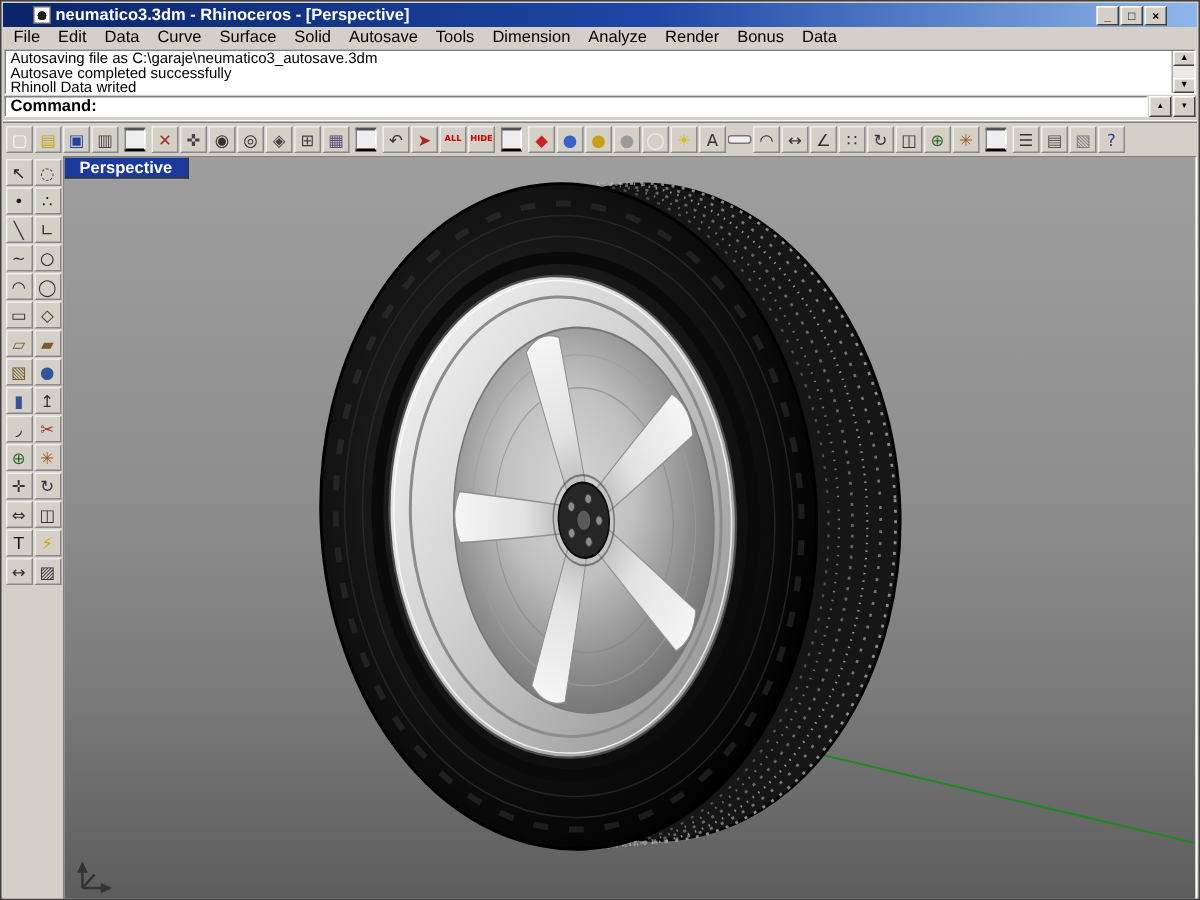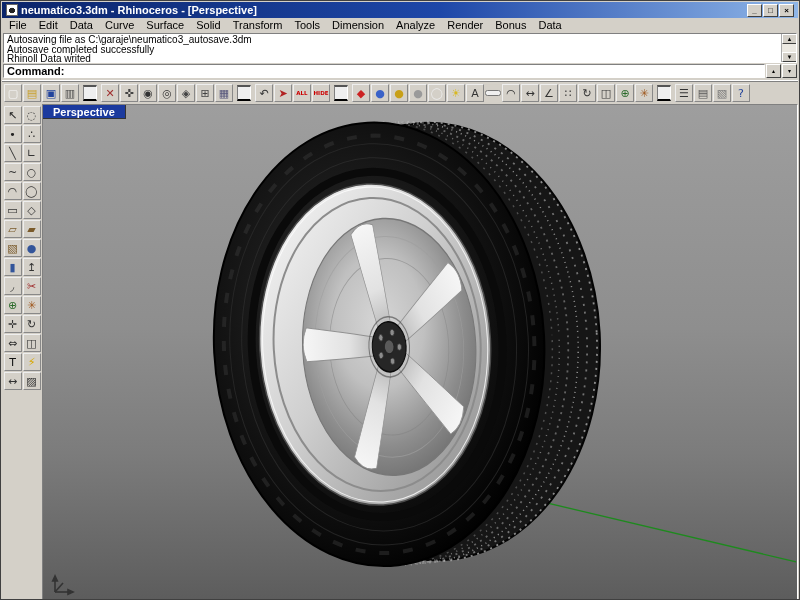--- a/index.html
+++ b/index.html
@@ -4,21 +4,21 @@
 <style>
   html,body{margin:0;padding:0;background:#3a3a3a;}
   *{box-sizing:border-box;}
   .app{
     width:800px;height:600px;position:relative;background:#d4d0c8;
     font-family:"Liberation Sans",sans-serif;font-size:11px;color:#000;
     padding:1px;overflow:hidden;border:1px solid #404040;
   }
   
   .titlebar{
-    height:16px;display:flex;align-items:center;gap:3px;padding:0 4px;
+    height:16px;display:flex;align-items:center;gap:3px;padding:0 20px;
     background:linear-gradient(90deg,#0a246a 0%,#1e47a8 55%,#8fb6e8 100%);
   }
   .app-icon{
     width:12px;height:12px;background:#fff;border:1px solid #666;flex:0 0 auto;
     background-image:radial-gradient(circle at 50% 55%,#222 0 40%,transparent 41%);
   }
   .title-text{color:#fff;font-weight:bold;flex:1;white-space:nowrap;overflow:hidden;font-size:11px;line-height:14px;}
   .win-btns{display:flex;gap:1px;}
   .win-btns button{
     width:15px;height:13px;font-size:8px;line-height:9px;padding:0;
@@ -99,21 +99,21 @@
   </div>
 
   <div class="menubar">
 
   <span class="menu-item">File</span>
       <span class="menu-item">Edit</span>
       <span class="menu-item">Data</span>
       <span class="menu-item">Curve</span>
       <span class="menu-item">Surface</span>
       <span class="menu-item">Solid</span>
-      <span class="menu-item">Transform</span>
+      <span class="menu-item">Autosave</span>
       <span class="menu-item">Tools</span>
       <span class="menu-item">Dimension</span>
       <span class="menu-item">Analyze</span>
       <span class="menu-item">Render</span>
       <span class="menu-item">Bonus</span>
       <span class="menu-item">Data</span>
     </div>
 
   <div class="cmd-history">
     <div>

